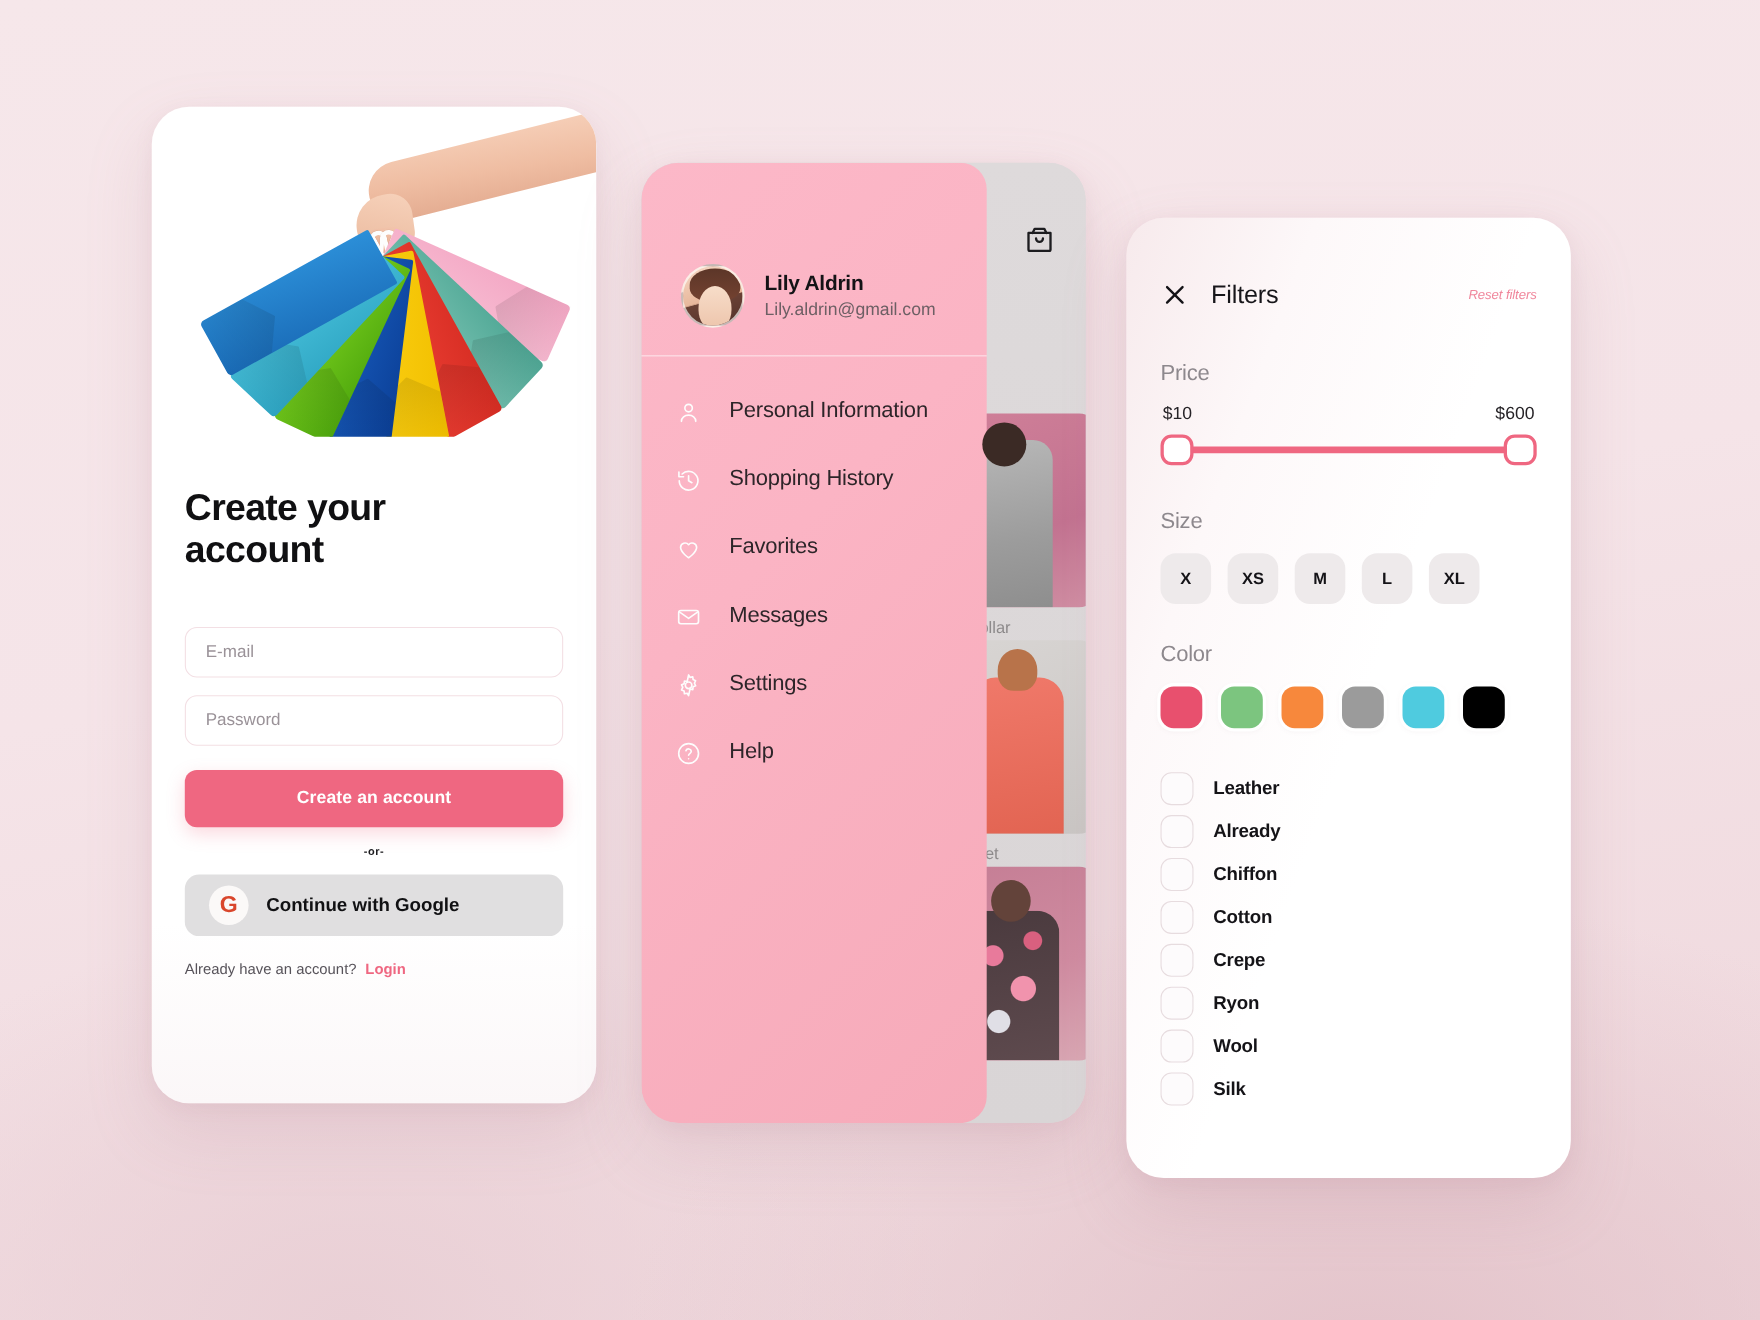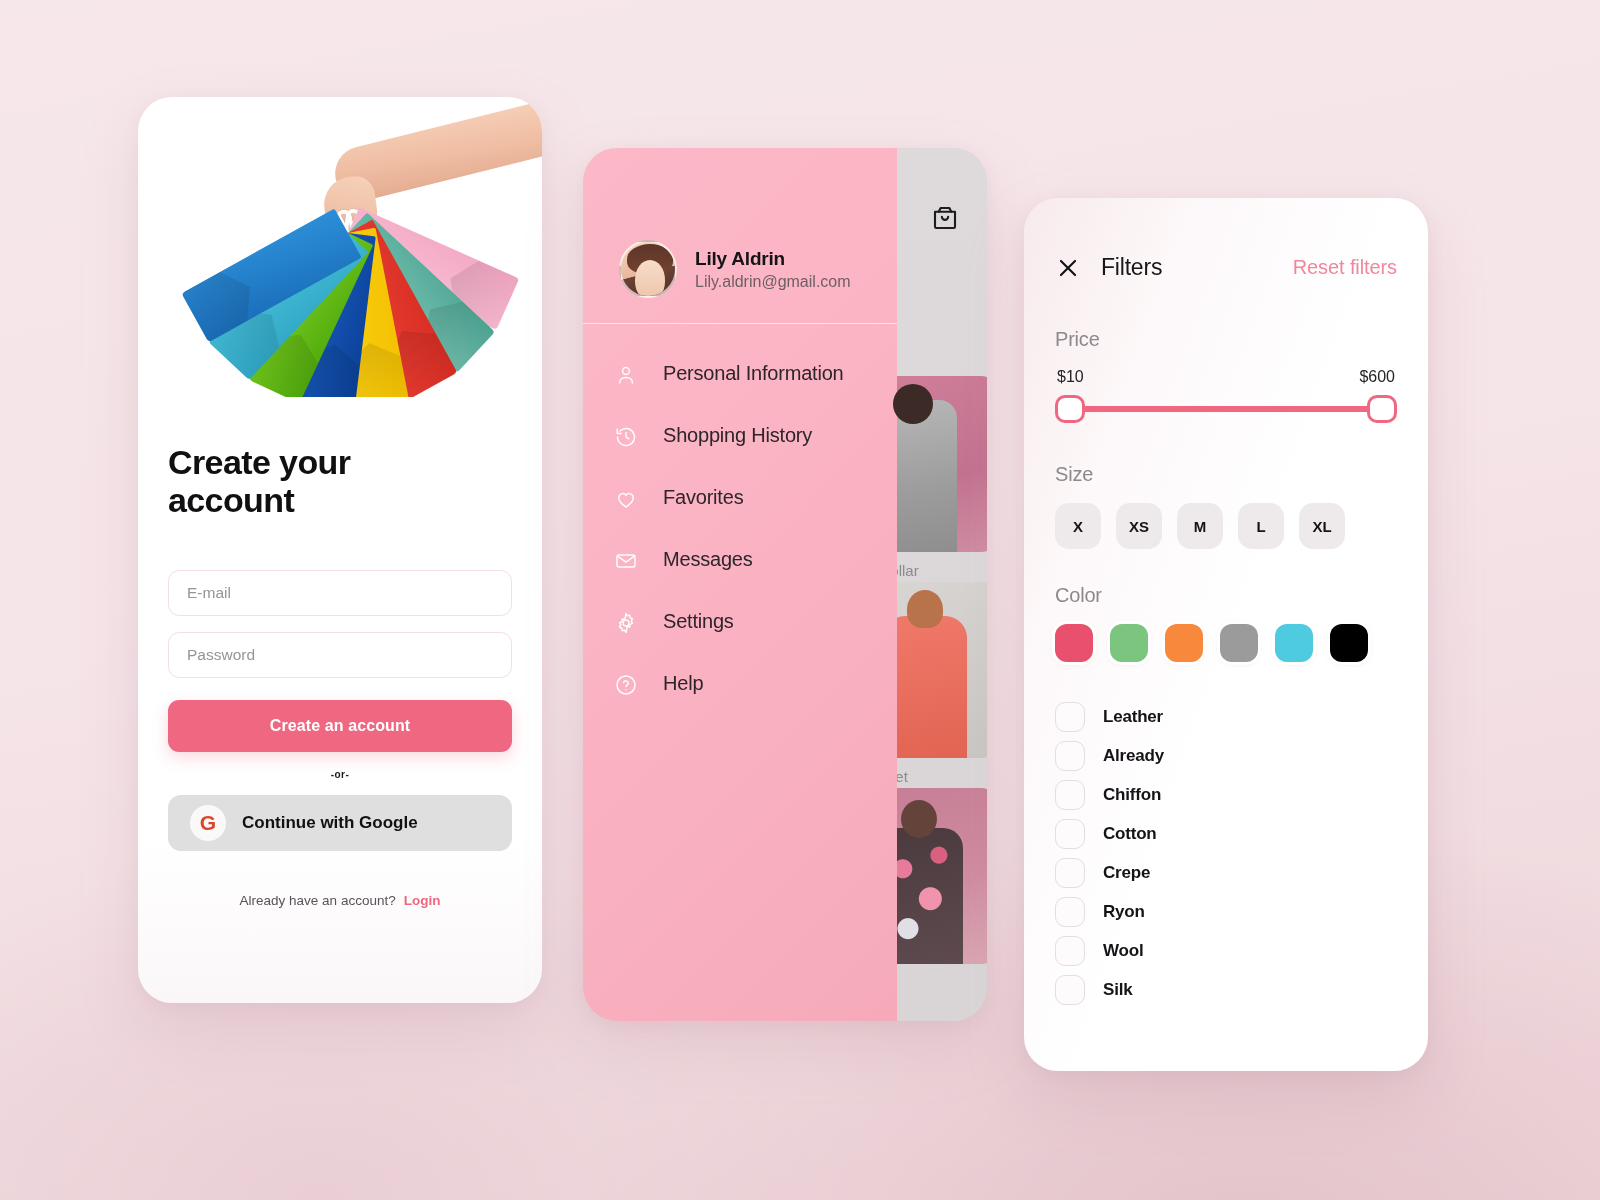--- a/index.html
+++ b/index.html
@@ -107,21 +107,21 @@
   }
   .g-circle {
     width: 36px; height: 36px; border-radius: 50%;
     background: #fbf9f8;
     display: flex; align-items: center; justify-content: center;
     color: #d9462c; font-size: 21px; font-weight: 700;
     font-family: "Liberation Sans", sans-serif;
   }
   #google-button-label { font-size: 17px; font-weight: 700; color: #111113; }
   .login-foot {
-    width: 344px; text-align: center; margin-top: 42px;
+    width: 344px; text-align: left; margin-top: 22px;
     font-size: 13.5px; color: #57535a;
   }
   #login-link { color: #ef6781; font-weight: 700; margin-left: 8px; cursor: pointer; }
 
   
   #drawer-phone {
     left: 583px; top: 148px; width: 404px; height: 873px;
     border-radius: 34px;
     box-shadow: 0 26px 60px rgba(180,130,145,0.20), 0 4px 16px rgba(180,130,145,0.10);
     overflow: hidden;
@@ -173,20 +173,21 @@
       linear-gradient(170deg,#4a3a3e,#5e4a4e);
     border-radius: 20px 20px 0 0;
   }
   .p3img::before {
     content:""; position:absolute; left: 34px; top: 12px; width: 36px; height: 38px;
     background:#63433a; border-radius: 50%; z-index: 2;
   }
   #drawer-panel {
     position: absolute; left: 0; top: 0; width: 314px; height: 873px;
     background: linear-gradient(135deg, #fcb8c8 0%, #fbb4c4 40%, #f6aab9 100%);
+    border-radius: 24px;
   }
   #drawer-profile {
     position: absolute; left: 36px; top: 92px;
     display: flex; align-items: center; gap: 18px;
   }
   #avatar {
     width: 58px; height: 58px; border-radius: 50%;
     background: linear-gradient(165deg,#f6d9c6 0%, #e8b79b 55%, #6a4135 56%, #52302a 100%);
     border: 2px solid rgba(255,255,255,0.65);
     position: relative; overflow: hidden; flex: none;
@@ -222,21 +223,21 @@
     box-shadow: 0 26px 60px rgba(180,130,145,0.20), 0 4px 16px rgba(180,130,145,0.10);
     overflow: hidden;
     padding: 0 31px;
   }
   #filters-header {
     display: flex; align-items: center; margin-top: 56px;
   }
   #close-icon { width: 26px; height: 26px; cursor: pointer; flex: none; }
   #filters-title { font-size: 23px; font-weight: 500; color: #17161a; margin-left: 20px; letter-spacing: -0.2px; }
   #reset-filters-button {
-    margin-left: auto; font-size: 20px; color: #f0879c; cursor: pointer; letter-spacing: -0.1px;
+    margin-left: auto; font-size: 12px; color: #f0879c; cursor: pointer; letter-spacing: -0.1px; font-style: italic;
   }
   .section-title { font-size: 20px; color: #8d888d; letter-spacing: -0.2px; }
   #price-section { margin-top: 47px; }
   .price-row {
     display: flex; justify-content: space-between; margin-top: 17px;
     font-size: 16px; color: #262327; padding: 0 2px;
   }
   #price-slider { position: relative; height: 34px; margin-top: 6px; }
   #slider-track {
     position: absolute; left: 14px; right: 14px; top: 14px; height: 6px;

